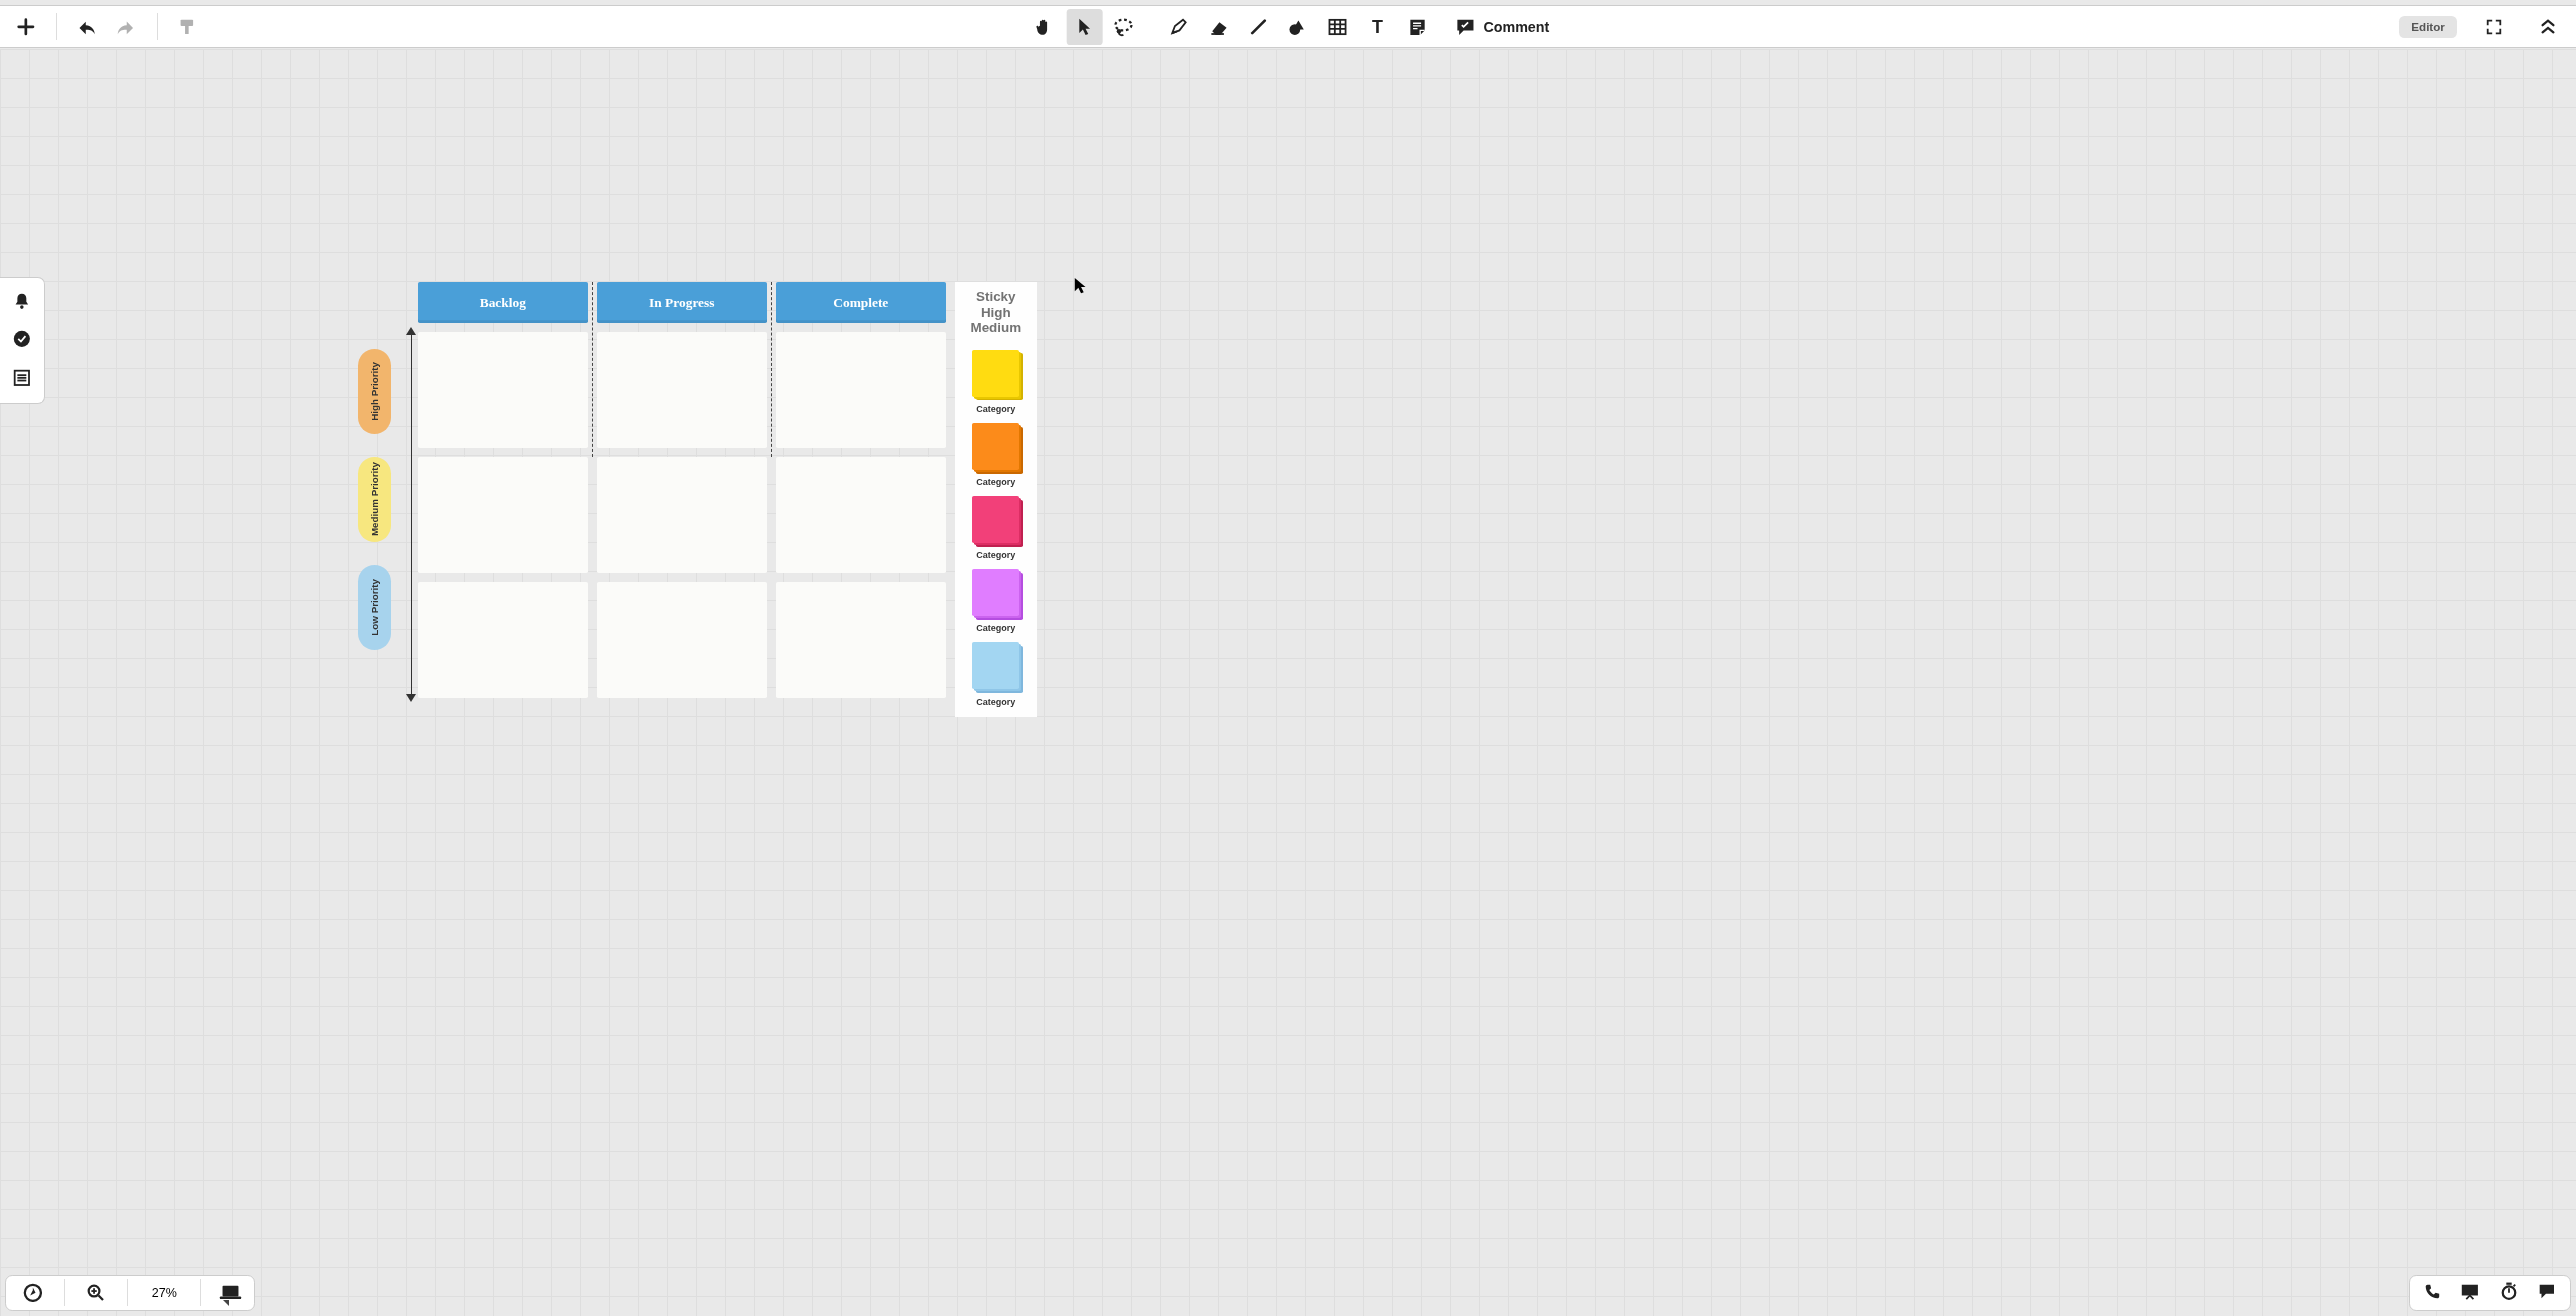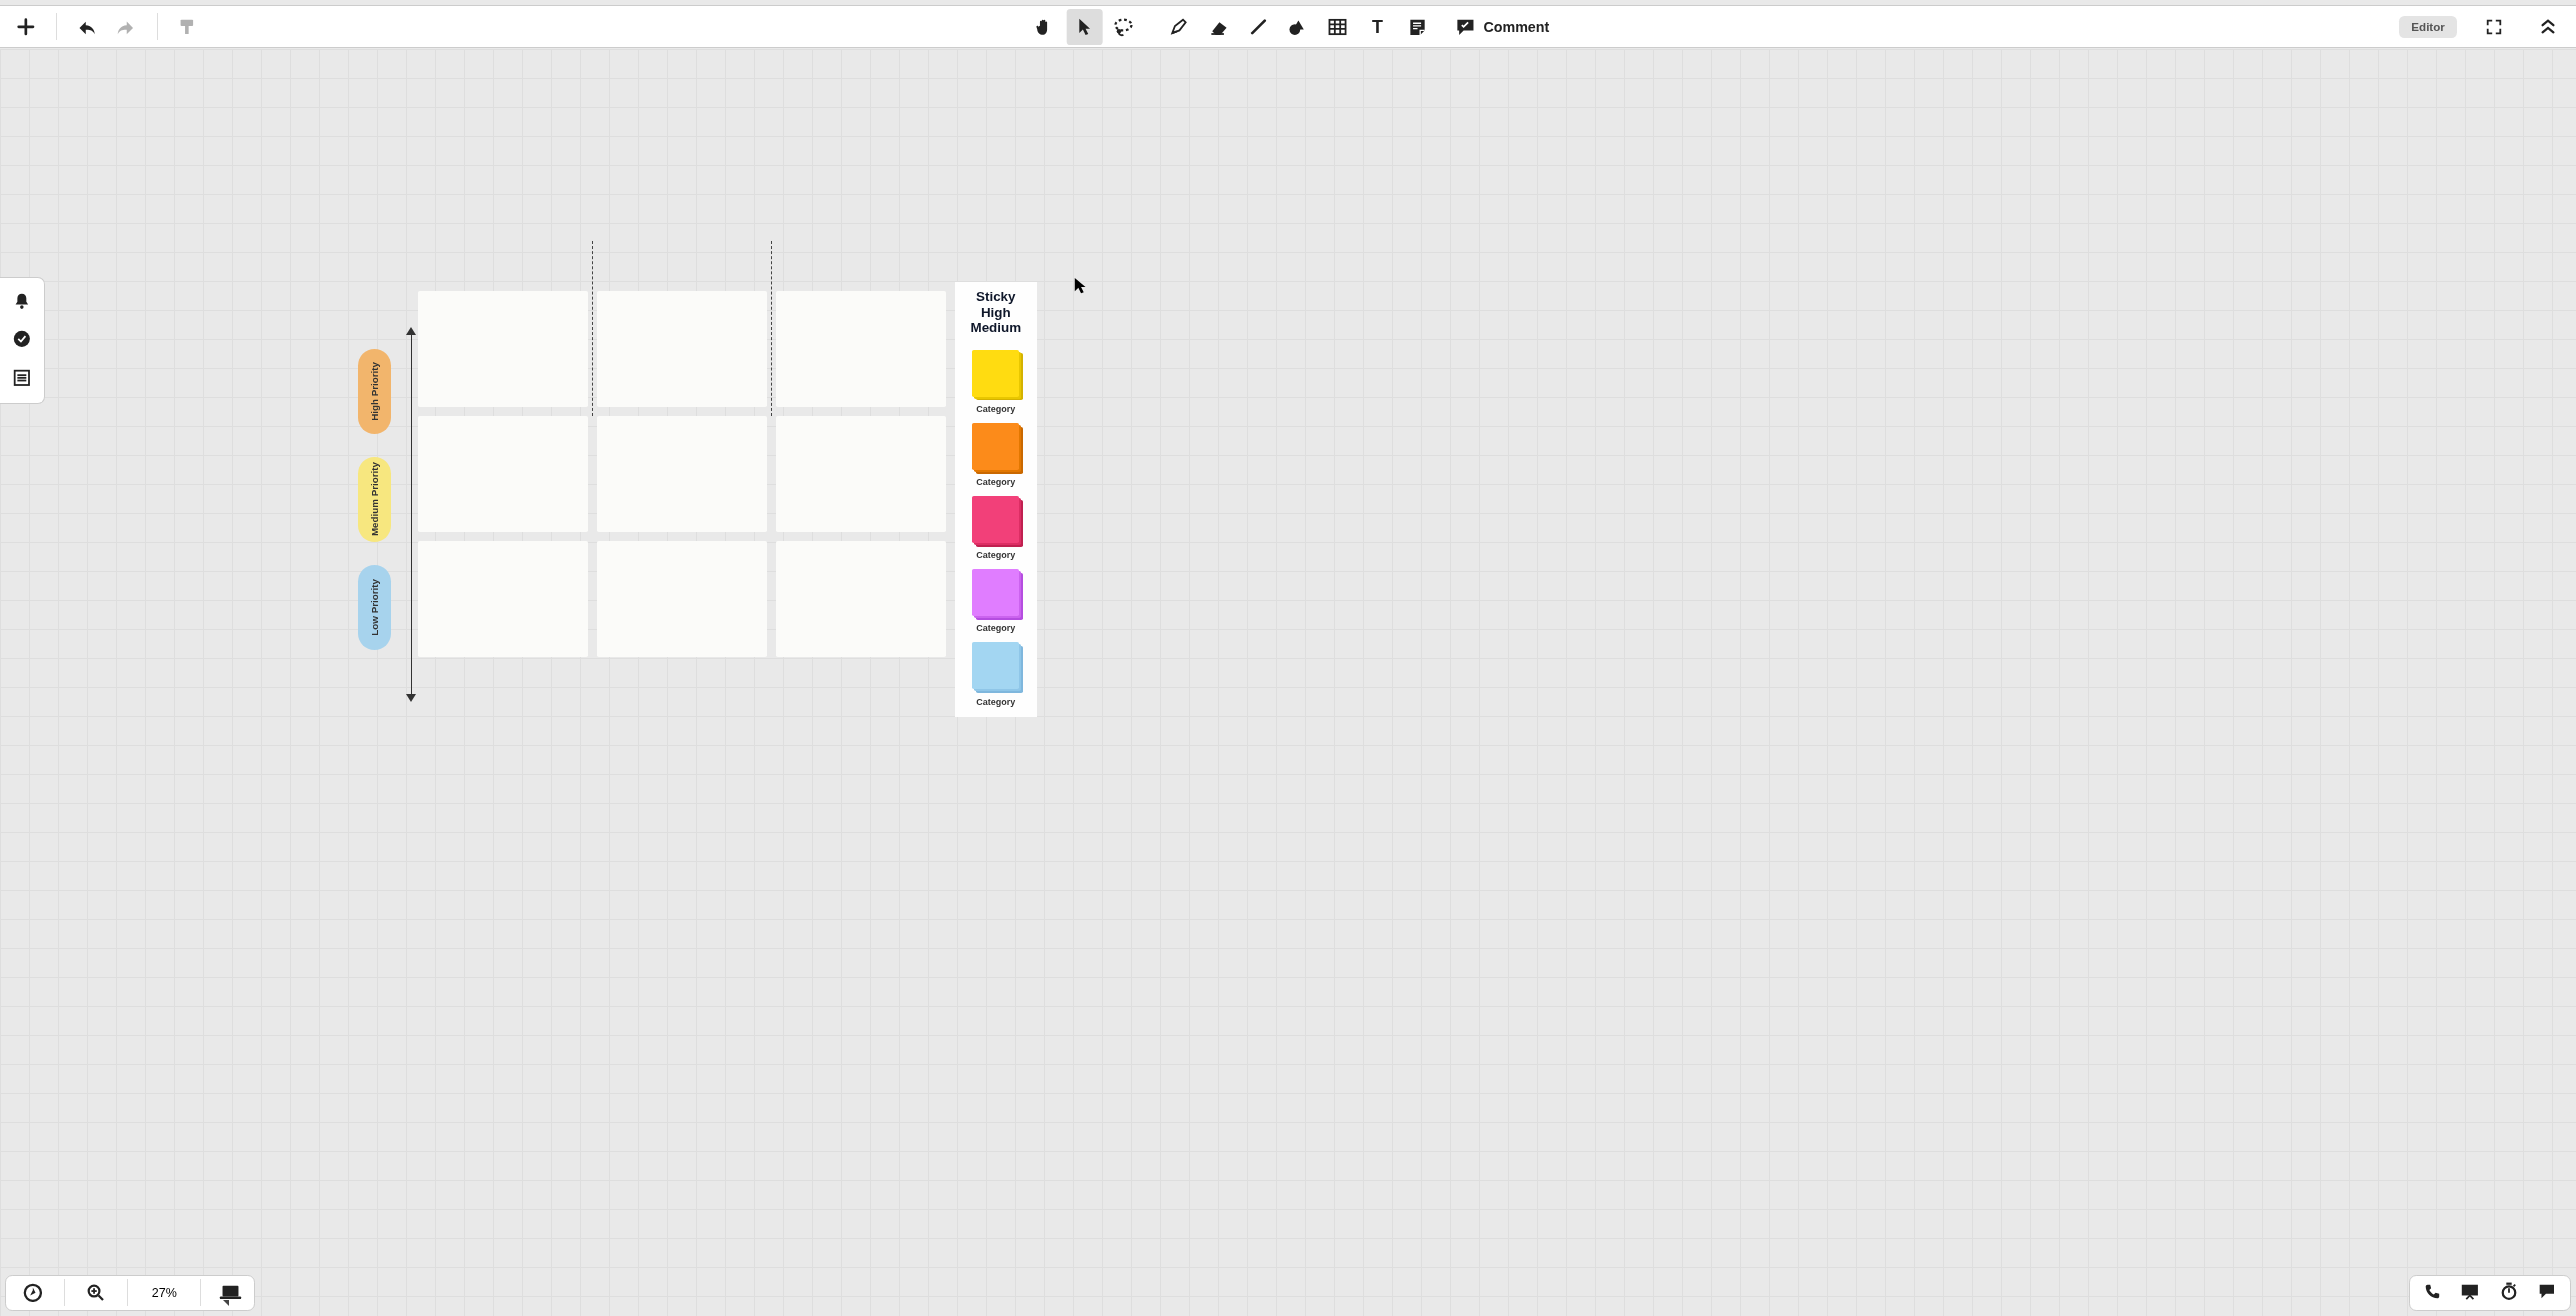--- a/index.html
+++ b/index.html
@@ -92,21 +92,21 @@
   }
   .dash-r{position:absolute; right:-5.4px; top:-50px; bottom:-9px; width:0; border-right:1.8px dashed #444;}
 
   
   .stash{
     width:82px; margin-left:9px; background:#fefefe; display:flex; flex-direction:column; align-items:center;
     padding:7.2px 3.6px 10.7px; gap:3.6px;
   }
   .stash-title{
     font-family:"Comic Sans MS","Marker Felt",cursive;
-    font-weight:700; font-size:13.4px; line-height:1.15; text-align:center; color:#0f172a; margin-bottom:5.4px;
+    font-weight:700; font-size:13.4px; line-height:1.15; text-align:center; color:#737373; margin-bottom:5.4px;
   }
   .note-stack{width:47px; height:47px; position:relative; margin-top:5.4px; cursor:grab;}
   .note-stack .layer{position:absolute; width:100%; height:100%; border-radius:1.8px;}
   .l1{top:3.6px; left:3.6px;} .l2{top:1.8px; left:1.8px;} .l3{top:0; left:0;}
   .y .l1{background:#d4b200;} .y .l2{background:#e8c700;} .y .l3{background:#ffdc11;}
   .o .l1{background:#c96800;} .o .l2{background:#e27700;} .o .l3{background:#fc8b1a;}
   .p .l1{background:#c02050;} .p .l2{background:#dc2e64;} .p .l3{background:#f24079;}
   .m .l1{background:#b54de0;} .m .l2{background:#cb63ee;} .m .l3{background:#e07dff;}
   .b .l1{background:#7fb7dd;} .b .l2{background:#8fc6e8;} .b .l3{background:#a3d6f2;}
   .cat-label{font-size:9px; color:#333; font-weight:600; margin-top:3.6px;}
@@ -288,20 +288,25 @@
         </div>
     </div>
 
     <div class="arrow-col" style="height:411px">
       <div class="arrow-up"></div>
       <div class="vline"></div>
       <div class="arrow-down"></div>
     </div>
 
     <div class="grid-wrap">
+      <div class="col-headers">
+        <div class="col-head">Backlog</div>
+        <div class="col-head">In Progress</div>
+        <div class="col-head">Complete</div>
+      </div>
       <div class="rows">
         <div class="board-row">
           <div class="cell">
               <div class="dash-r"></div>
             </div>
           <div class="cell">
               <div class="dash-r"></div>
             </div>
           <div class="cell"></div>
         </div>

